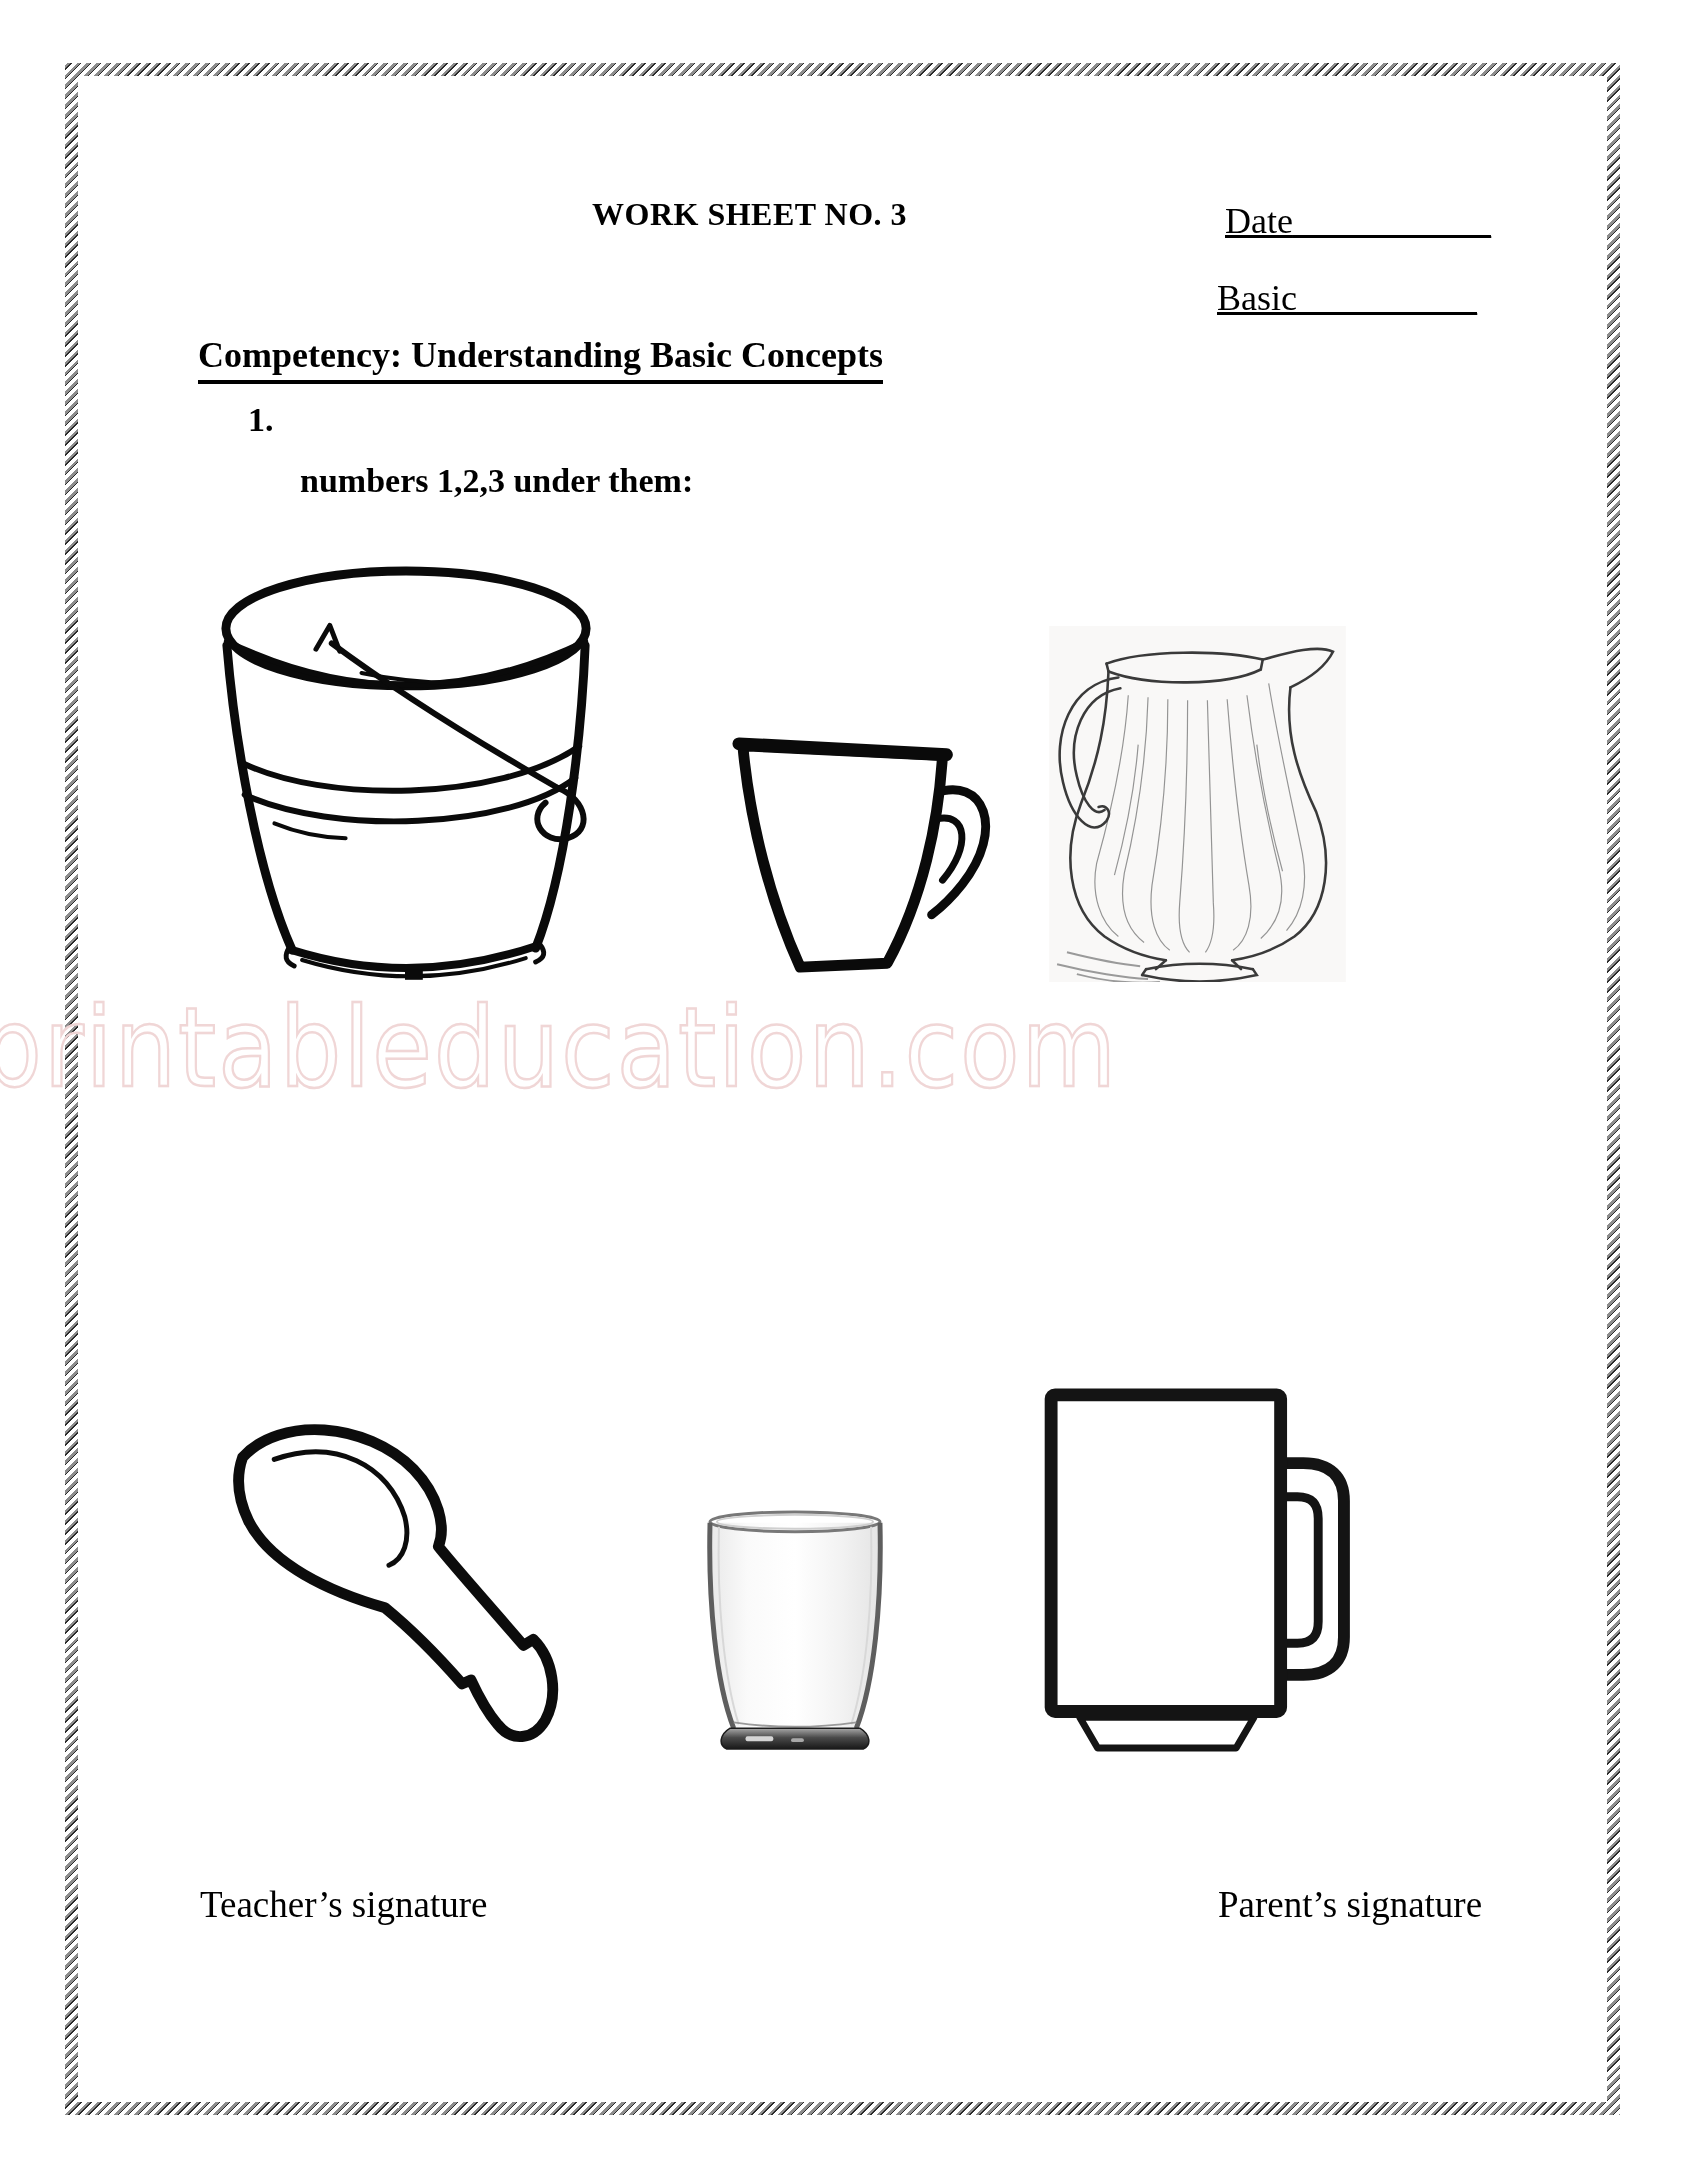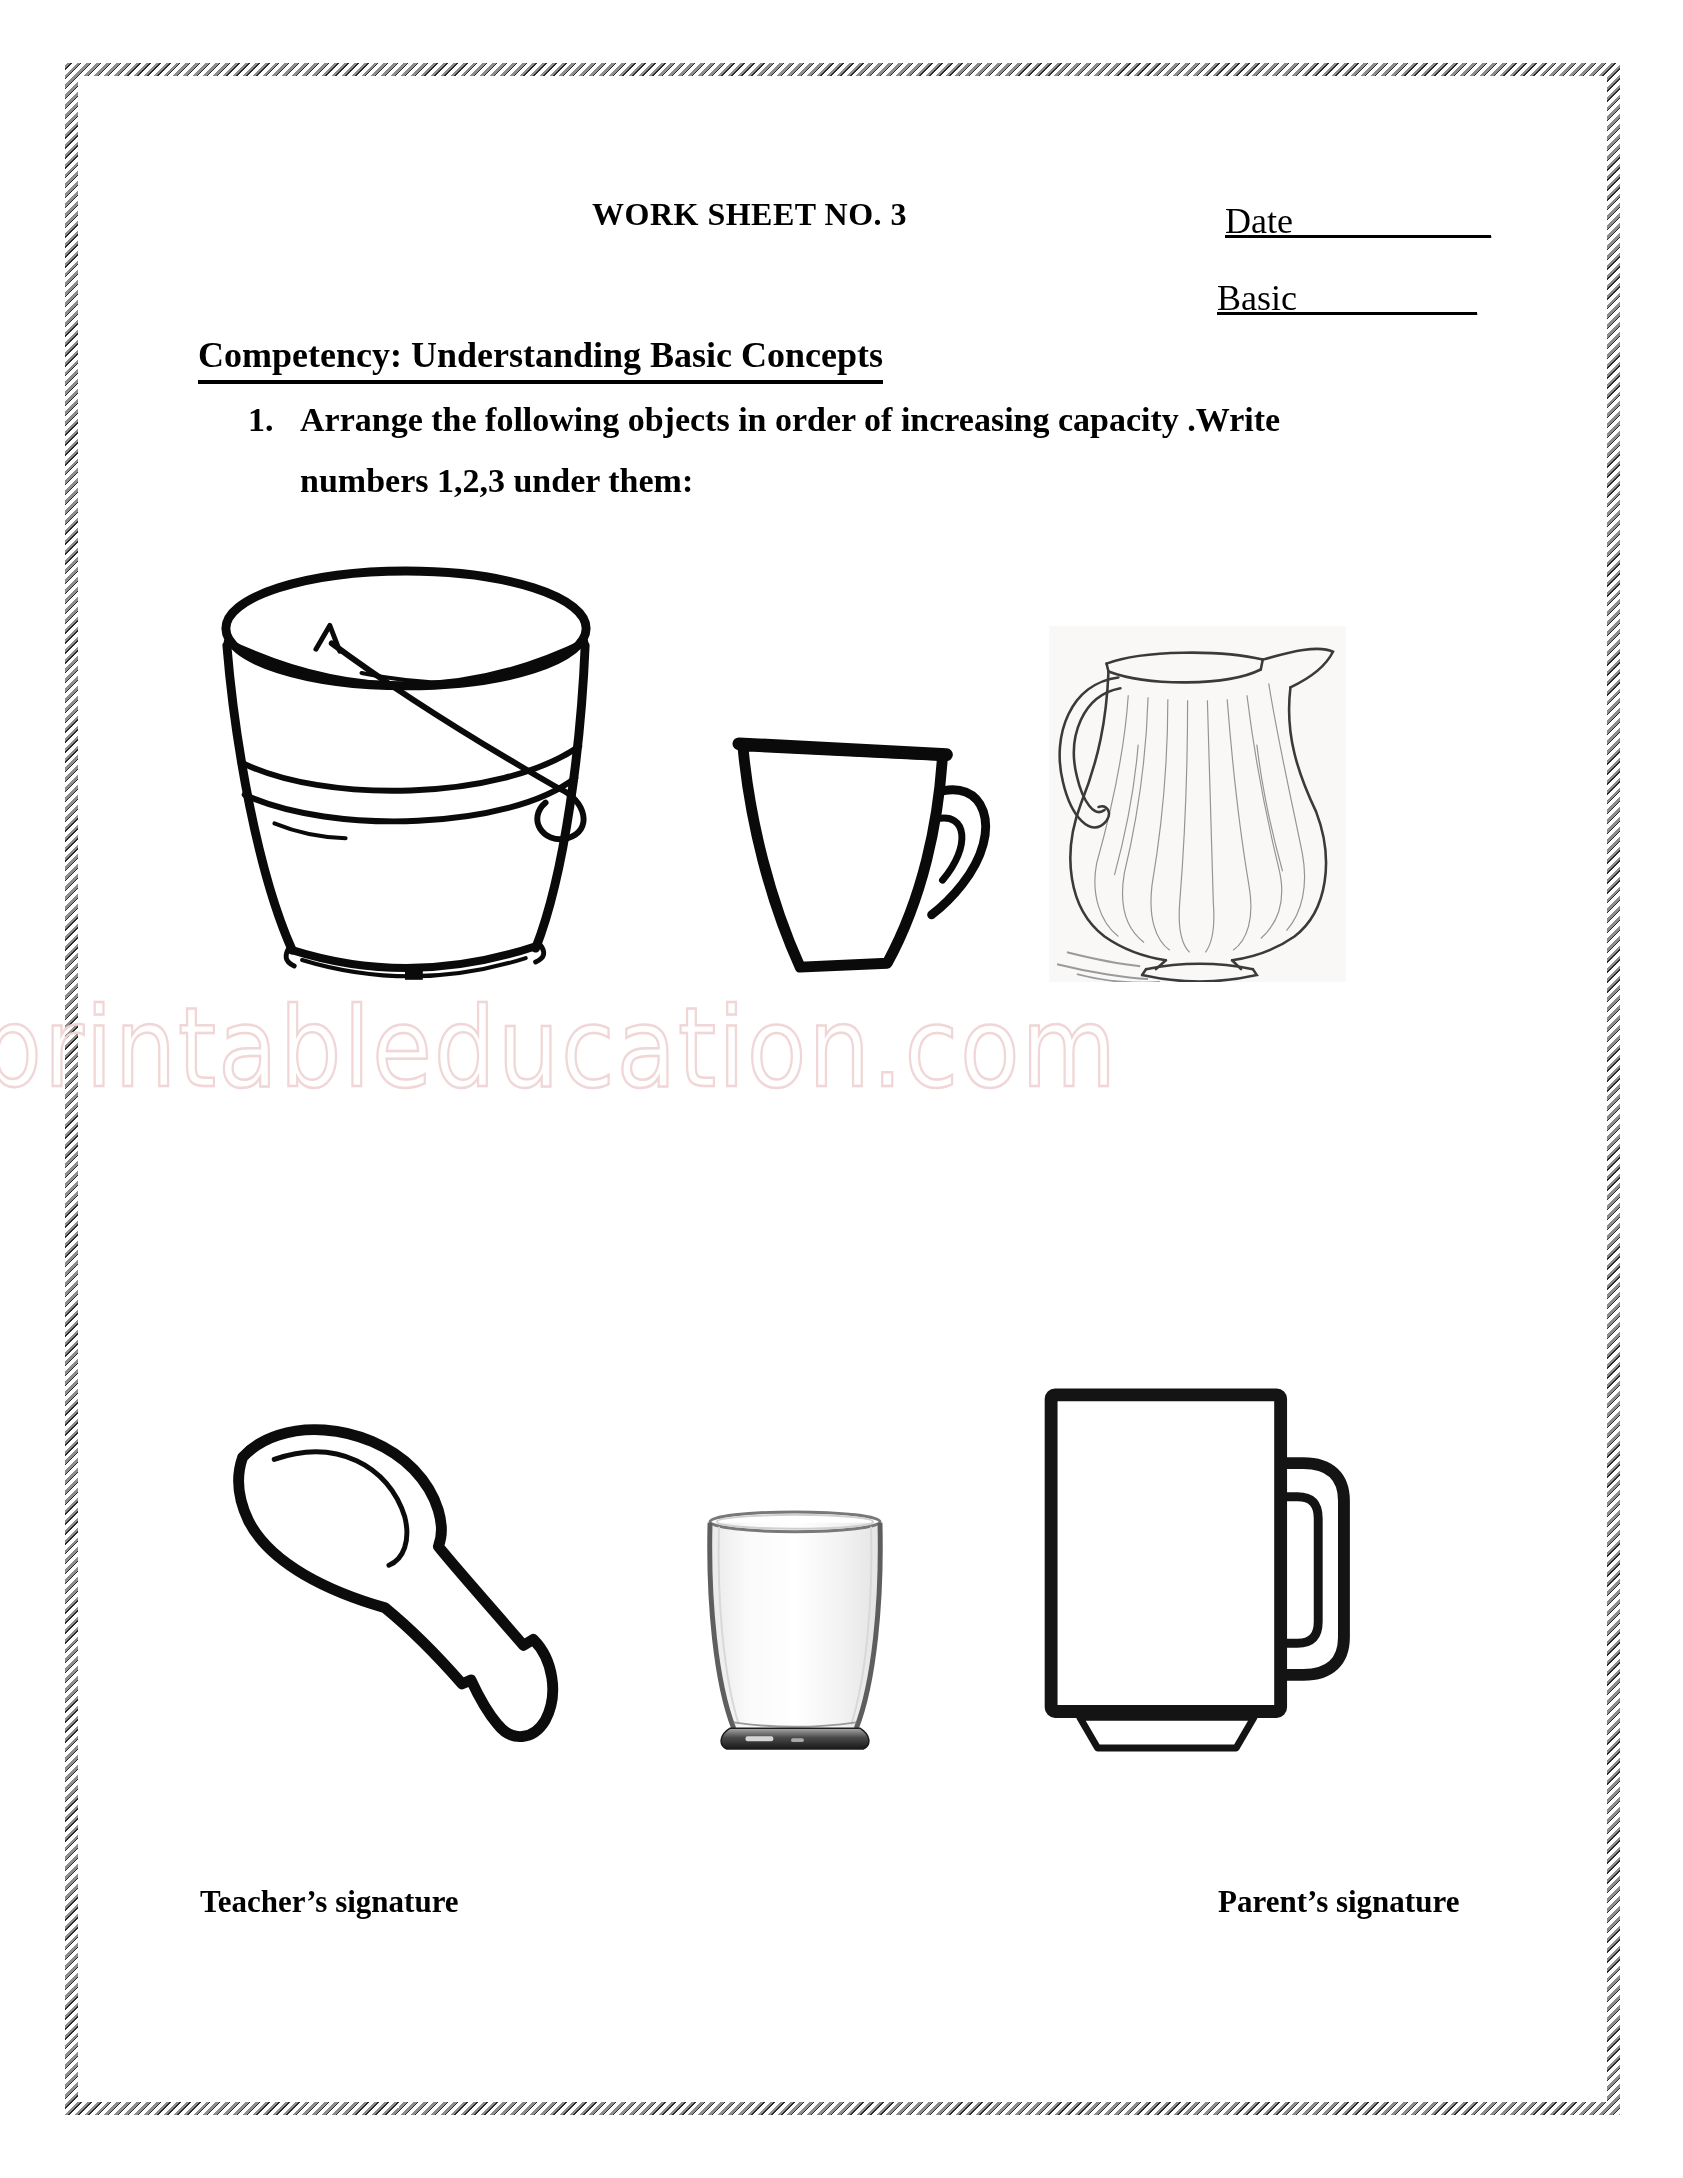--- a/index.html
+++ b/index.html
@@ -25,21 +25,21 @@
     background:#ffffff;
   }
   .abs{position:absolute;line-height:1.15;}
   .title{font-size:32px;font-weight:bold;letter-spacing:0.5px;}
   .plain36{font-size:36px;font-weight:normal;text-decoration:underline;}
   .competency{
     font-size:36px;font-weight:bold;
     border-bottom:4px solid #000;padding-bottom:4px;
   }
   .qtext{font-size:34px;font-weight:bold;}
-  .sig{font-size:31px;font-weight:bold;}
+  .sig{font-size:37px;font-weight:normal;}
   .pagenum{font-size:30px;font-weight:normal;width:1683px;text-align:center;}
   .drawing{position:absolute;}
   svg{display:block;}
 </style>
 </head>
 <body>
 
 <div class="page">
 
   <div class="frame">
@@ -56,21 +56,20 @@
     <span>Date</span><span>___________</span>
   </div>
 
   <div class="abs plain36" style="left:1217px;top:278px;">
     <span>Basic</span><span>__________</span>
   </div>
 
   <div class="abs competency" style="left:198px;top:335px;">Competency: Understanding Basic Concepts</div>
 
   <div class="abs qtext" style="left:248px;top:400px;">1.</div>
-  <div class="abs qtext" style="left:300px;top:400px;">Arrange the following objects in order of increasing capacity .Write</div>
   <div class="abs qtext" style="left:300px;top:461px;">numbers 1,2,3 under them:</div>
 
   <svg class="drawing" style="left:213px;top:554px;" width="386" height="426" viewBox="0 0 390 430">
     <g fill="none" stroke="#0a0a0a" stroke-linecap="round" stroke-linejoin="round">
       <ellipse cx="195" cy="75" rx="182" ry="58" stroke-width="9"></ellipse>
       <path d="M 14 88 Q 195 176 376 88" stroke-width="6"></path>
       <path d="M 150 120 q 62 13 122 9" stroke-width="4"></path>
       <path d="M 14 92 C 22 190 45 322 80 400" stroke-width="9"></path>
       <path d="M 376 92 C 372 190 356 322 326 398" stroke-width="9"></path>
       <path d="M 80 400 Q 200 438 326 396" stroke-width="8"></path>

